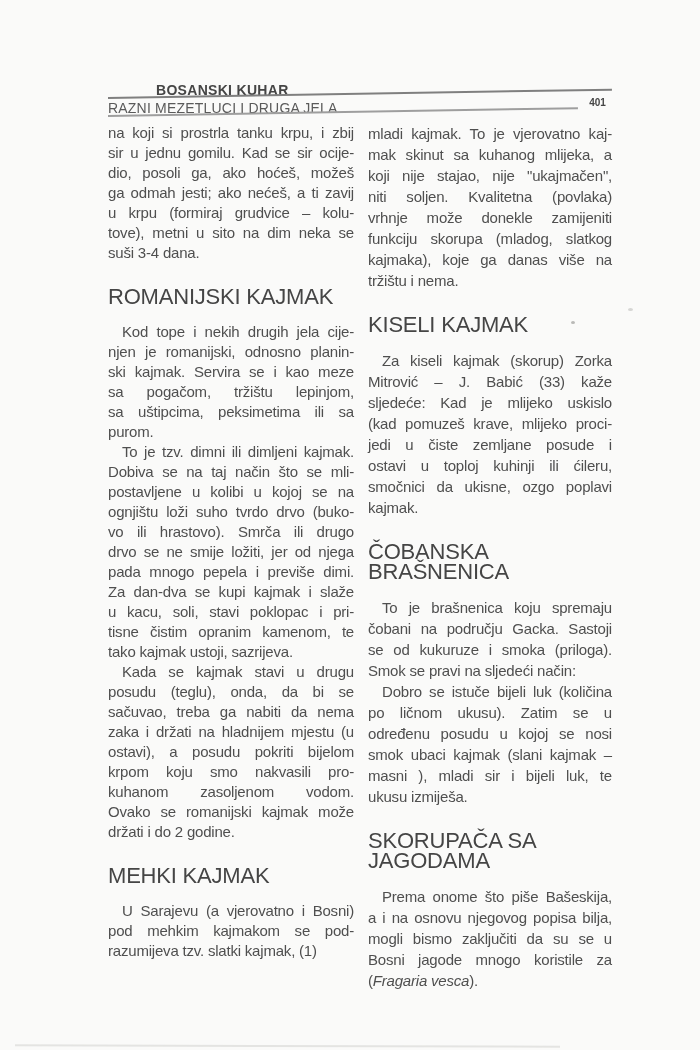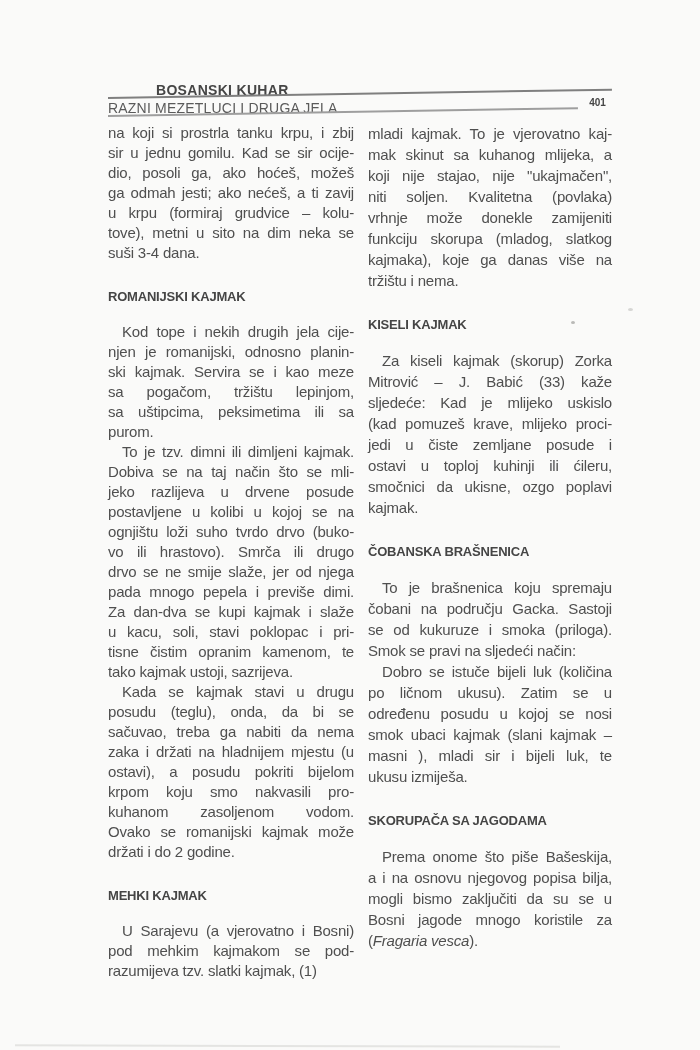--- a/index.html
+++ b/index.html
@@ -56,24 +56,23 @@
     text-align: justify; text-align-last: justify;
     white-space: normal;
   }
   .col-left  .line { line-height: 20px; }
   .col-right .line { line-height: 21px; }
   .line.last { text-align-last: left; }
   .line.indent { padding-left: 14px; }
   .line i { font-style: italic; }
 
   .sec-heading {
-    font-size: 13px; line-height: 20px; letter-spacing: -0.2px;
+    font-size: 22px; line-height: 20px; letter-spacing: -0.2px;
     color: var(--ink-strong);
     margin: 24px 0 15px 0;
-    font-weight: bold;
   }
   .para { margin: 0; }
 
   
   .speck-1 { position: absolute; left: 571px; top: 321px; width: 4px; height: 3px; background: #b9b9b7; border-radius: 50%; }
   .speck-2 { position: absolute; left: 628px; top: 308px; width: 5px; height: 3px; background: #d6d6d4; border-radius: 50%; }
   .bottom-artifact {
     position: absolute; left: 15px; top: 1045px; width: 545px; height: 2px;
     background: #e4e4e2; transform: rotate(0.15deg);
   }
@@ -104,25 +103,24 @@
         <div class="line indent">Kod tope i nekih drugih jela cije-</div>
         <div class="line">njen je romanijski, odnosno planin-</div>
         <div class="line">ski kajmak. Servira se i kao meze</div>
         <div class="line">sa pogačom, tržištu lepinjom,</div>
         <div class="line">sa uštipcima, peksimetima ili sa</div>
         <div class="line last">purom.</div>
       </div>
       <div class="para">
         <div class="line indent">To je tzv. dimni ili dimljeni kajmak.</div>
         <div class="line">Dobiva se na taj način što se mli-</div>
-        <div class="line">jeko razlijeva u drvene posude</div>
         <div class="line">postavljene u kolibi u kojoj se na</div>
         <div class="line">ognjištu loži suho tvrdo drvo (buko-</div>
         <div class="line">vo ili hrastovo). Smrča ili drugo</div>
-        <div class="line">drvo se ne smije slaže, jer od njega</div>
+        <div class="line">drvo se ne smije ložiti, jer od njega</div>
         <div class="line">pada mnogo pepela i previše dimi.</div>
         <div class="line">Za dan-dva se kupi kajmak i slaže</div>
         <div class="line">u kacu, soli, stavi poklopac i pri-</div>
         <div class="line">tisne čistim opranim kamenom, te</div>
         <div class="line last">tako kajmak ustoji, sazrijeva.</div>
       </div>
       <div class="para">
         <div class="line indent">Kada se kajmak stavi u drugu</div>
         <div class="line">posudu (teglu), onda, da bi se</div>
         <div class="line">sačuvao, treba ga nabiti da nema</div>

